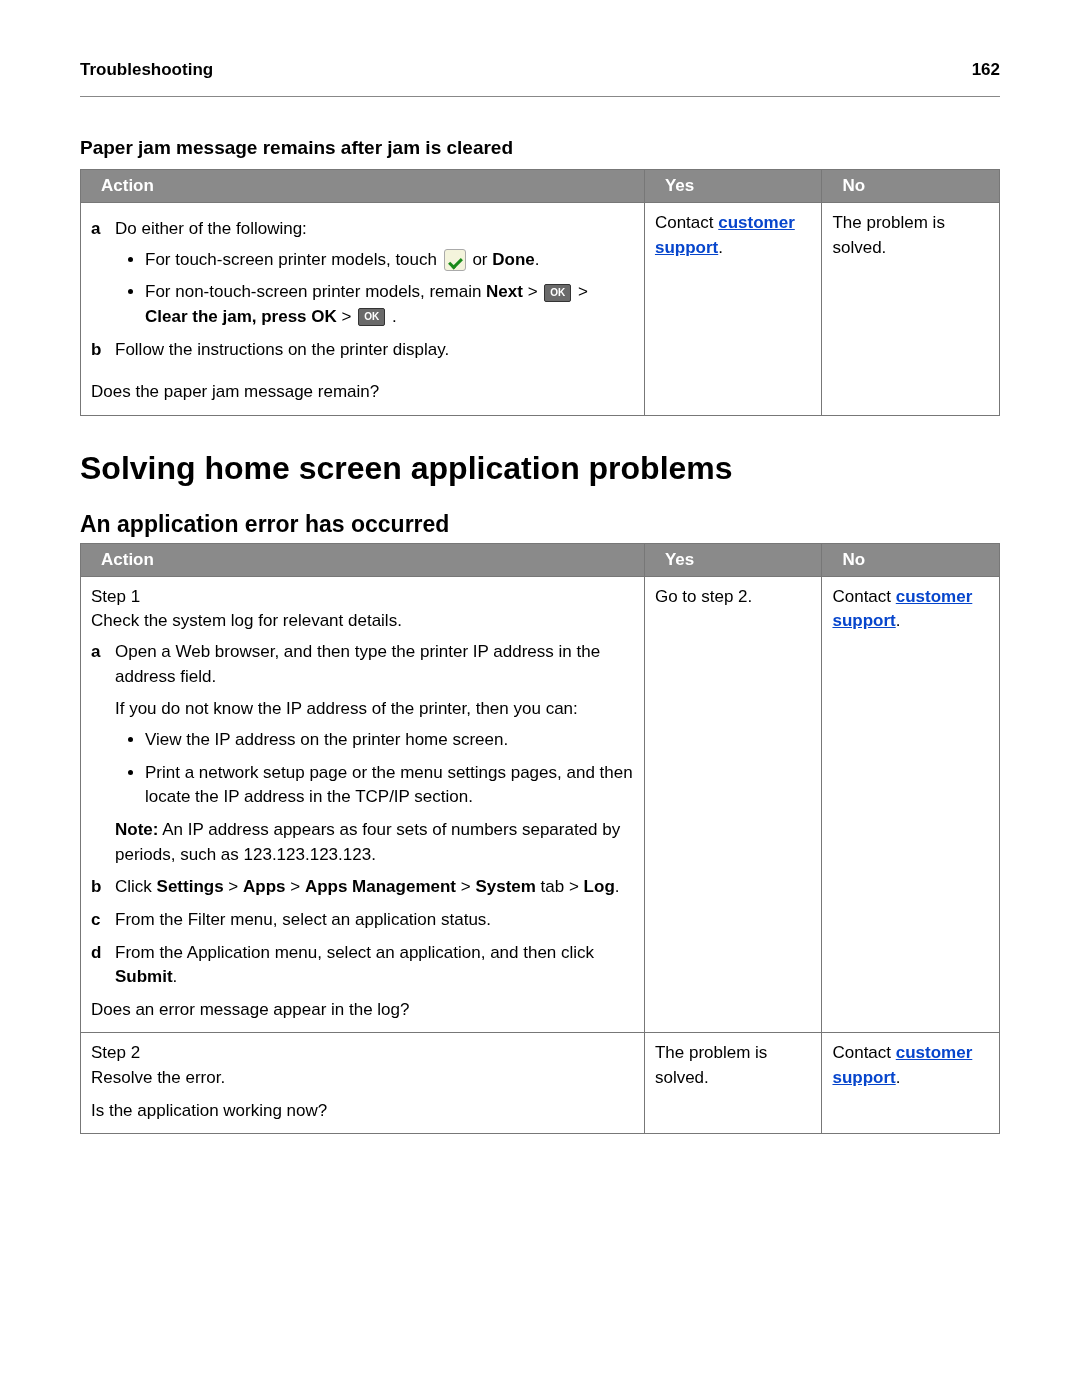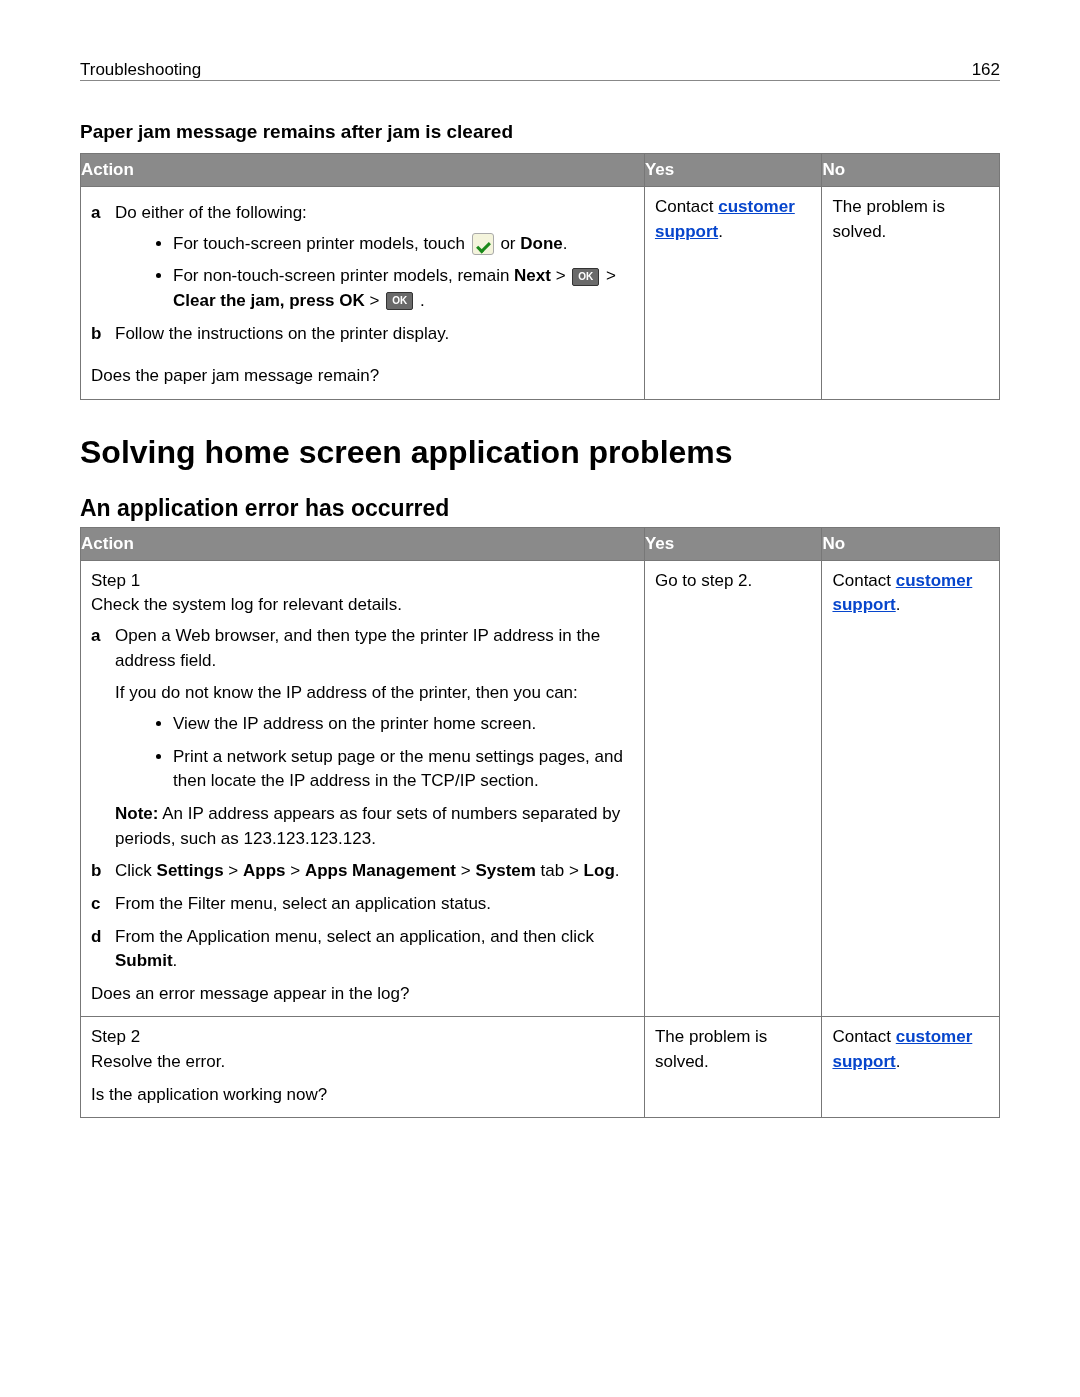--- a/index.html
+++ b/index.html
@@ -10,22 +10,23 @@
     margin: 0;
     padding: 60px 80px 80px 80px;
     width: 1080px;
     box-sizing: border-box;
   }
   .header-row {
     display: flex;
     justify-content: space-between;
     font-size: 17px;
     border-bottom: 1px solid #888;
-    padding-bottom: 0;
+    padding-bottom: 16px;
     margin-bottom: 40px;
+    font-weight: bold;
   }
   h1 {
     font-size: 32px;
     font-weight: bold;
     margin: 34px 0 20px 0;
   }
   h2 {
     font-size: 23px;
     font-weight: bold;
     margin: 24px 0 5px 0;
@@ -38,21 +39,21 @@
   table {
     border-collapse: collapse;
     width: 100%;
     border: 1px solid #777;
   }
   thead th {
     background: #8a8a8a;
     color: #fff;
     font-weight: bold;
     text-align: left;
-    padding: 6px 0;
+    padding: 6px 20px;
     border: 1px solid #777;
     font-size: 17px;
   }
   tbody td {
     border: 1px solid #777;
     padding: 8px 10px 10px 10px;
     vertical-align: top;
     font-size: 17px;
     line-height: 1.45;
   }
@@ -82,21 +83,20 @@
     left: 0;
     font-weight: bold;
   }
   ul.bullets {
     list-style: disc;
     padding-left: 30px;
     margin: 6px 0;
   }
   ul.bullets > li {
     margin-bottom: 8px;
-    margin-left: 28px;
   }
   .icon-ok {
     display: inline-block;
     background: #6a6a6a;
     color: #fff;
     font-size: 10px;
     font-weight: bold;
     padding: 3px 5px;
     border: 1px solid #333;
     border-radius: 2px;

